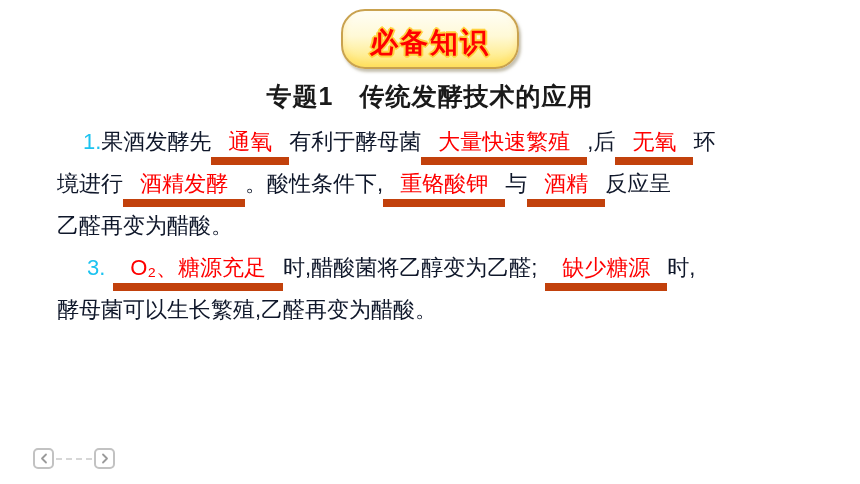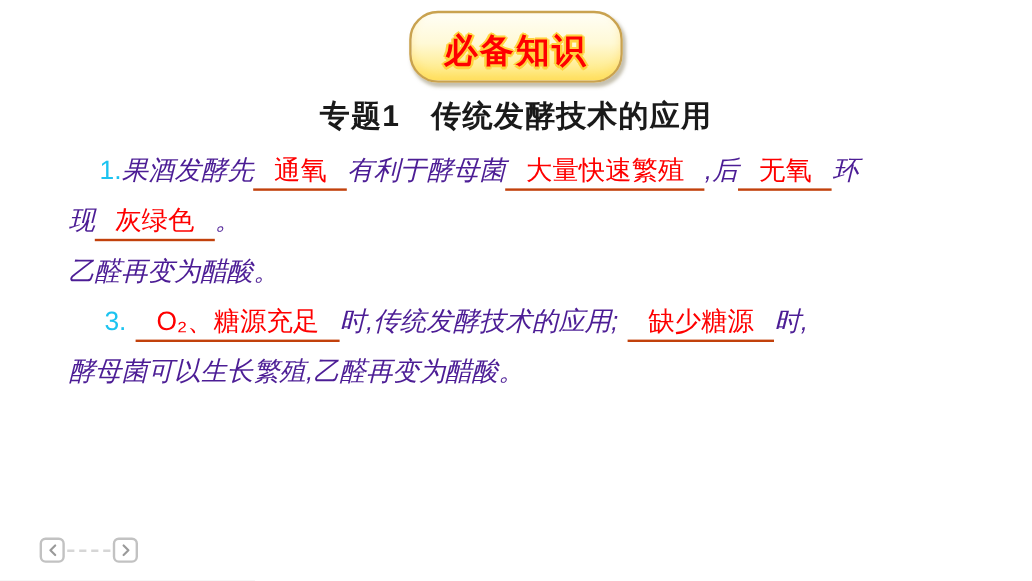--- a/index.html
+++ b/index.html
@@ -58,25 +58,25 @@
     left: 57px;
     right: 50px;
   }
   .line {
     height: 42px;
     line-height: 42px;
     font-size: 22px;
     color: #111111;
     white-space: nowrap;
   }
-  .line .text { color: #4c1d95; font-style: italic; }
+  .line .text { color: #0f172a; }
   .line .number { color: #1cc3f0; }
   .line .blank {
     color: #fe0000;
-    border-bottom: 2px solid #c2410c;
+    border-bottom: 8px solid #c2410c;
     padding: 0 17px 3px;
     text-align: center;
   }
   .line .gap { display: inline-block; }
 
   
   .nav {
     position: absolute;
     left: 33px;
     bottom: 15px;
@@ -109,23 +109,23 @@
 <div class="page">
 
   <div class="badge">
     <span class="badge-label">必备知识</span>
   </div>
 
   <div class="heading">专题1　传统发酵技术的应用</div>
 
   <div class="content">
       <div class="line" style="padding-left: 26px;"><span class="number">1.</span><span class="text">果酒发酵先</span><span class="blank">通氧</span><span class="text">有利于酵母菌</span><span class="blank">大量快速繁殖</span><span class="text">,后</span><span class="blank">无氧</span><span class="text">环</span></div>
-      <div class="line"><span class="text">现</span><span class="blank">灰绿色</span><span class="text">。</span></div>
+      <div class="line"><span class="text">境进行</span><span class="blank">酒精发酵</span><span class="text">。酸性条件下,</span><span class="blank">重铬酸钾</span><span class="text">与</span><span class="blank">酒精</span><span class="text">反应呈</span></div>
       <div class="line"><span class="text">乙醛再变为醋酸。</span></div>
-      <div class="line" style="padding-left: 30px;"><span class="number">3.</span><span class="gap" style="width: 8px;"></span><span class="blank">O₂、糖源充足</span><span class="text">时,传统发酵技术的应用;</span><span class="gap" style="width: 8px;"></span><span class="blank">缺少糖源</span><span class="text">时,</span></div>
+      <div class="line" style="padding-left: 30px;"><span class="number">3.</span><span class="gap" style="width: 8px;"></span><span class="blank">O₂、糖源充足</span><span class="text">时,醋酸菌将乙醇变为乙醛;</span><span class="gap" style="width: 8px;"></span><span class="blank">缺少糖源</span><span class="text">时,</span></div>
       <div class="line"><span class="text">酵母菌可以生长繁殖,乙醛再变为醋酸。</span></div>
     </div>
 
   <div class="nav">
     <button class="nav-btn">
       <span>
         <svg width="8" height="11" viewBox="0 0 8 11">
           <polyline points="6,1.5 2,5.5 6,9.5" fill="none" stroke="#9a9a9a" stroke-width="1.8" stroke-linecap="round" stroke-linejoin="round"></polyline>
         </svg>
       </span>

